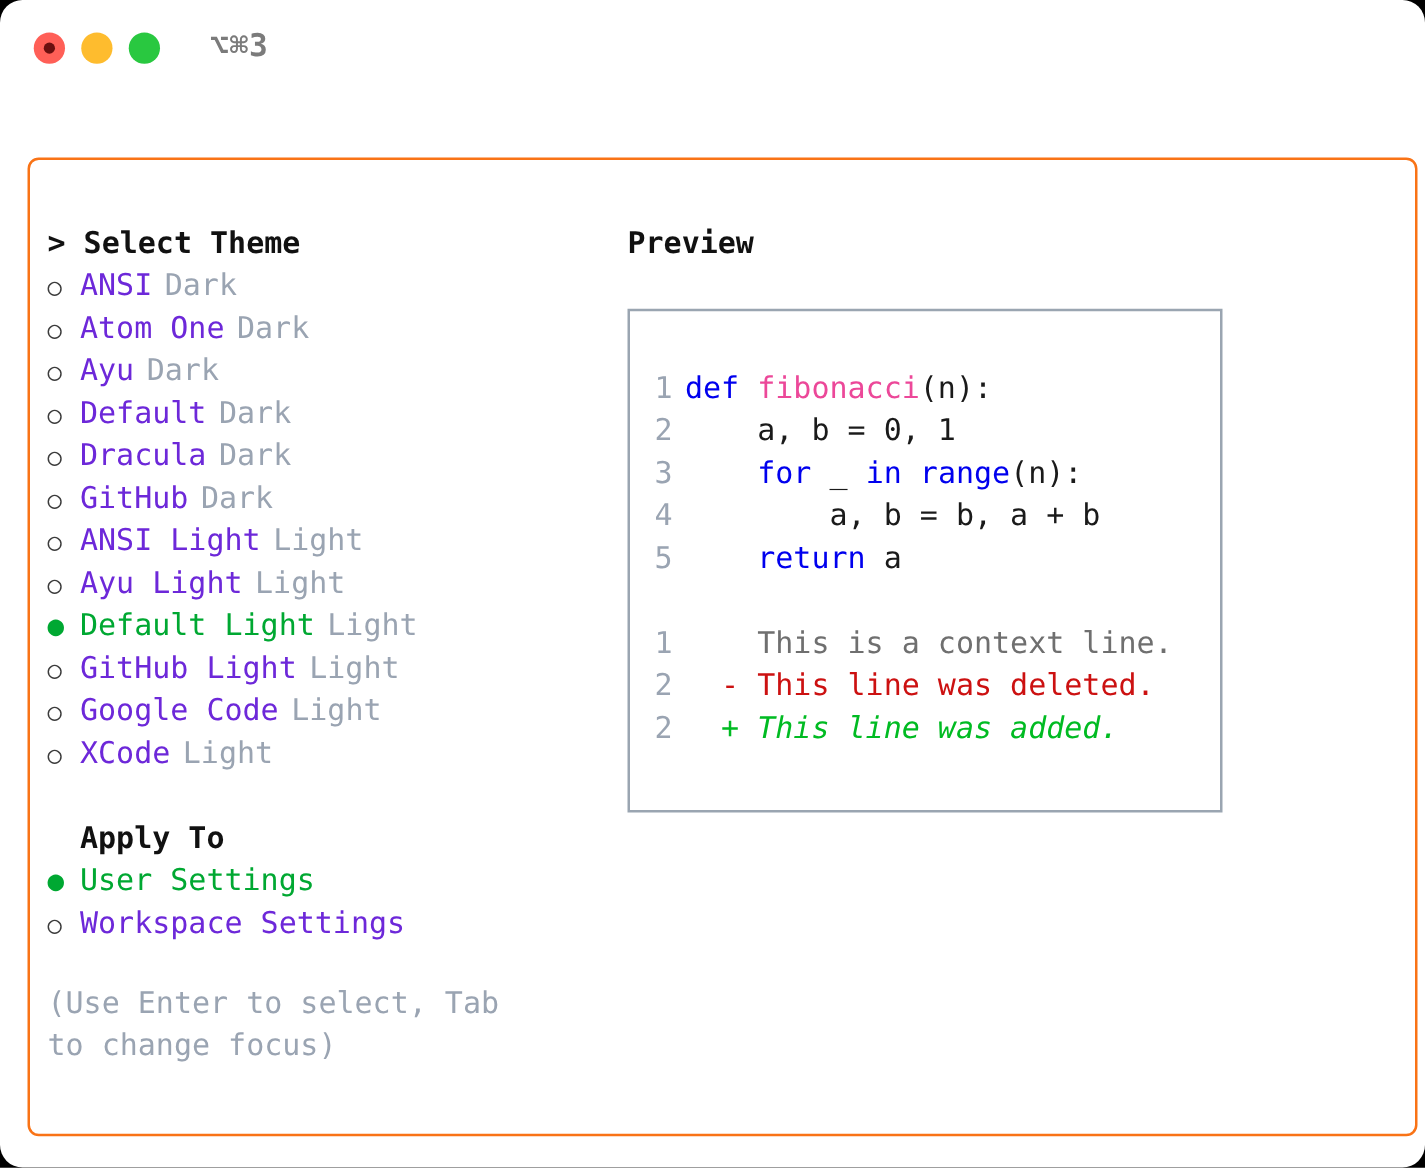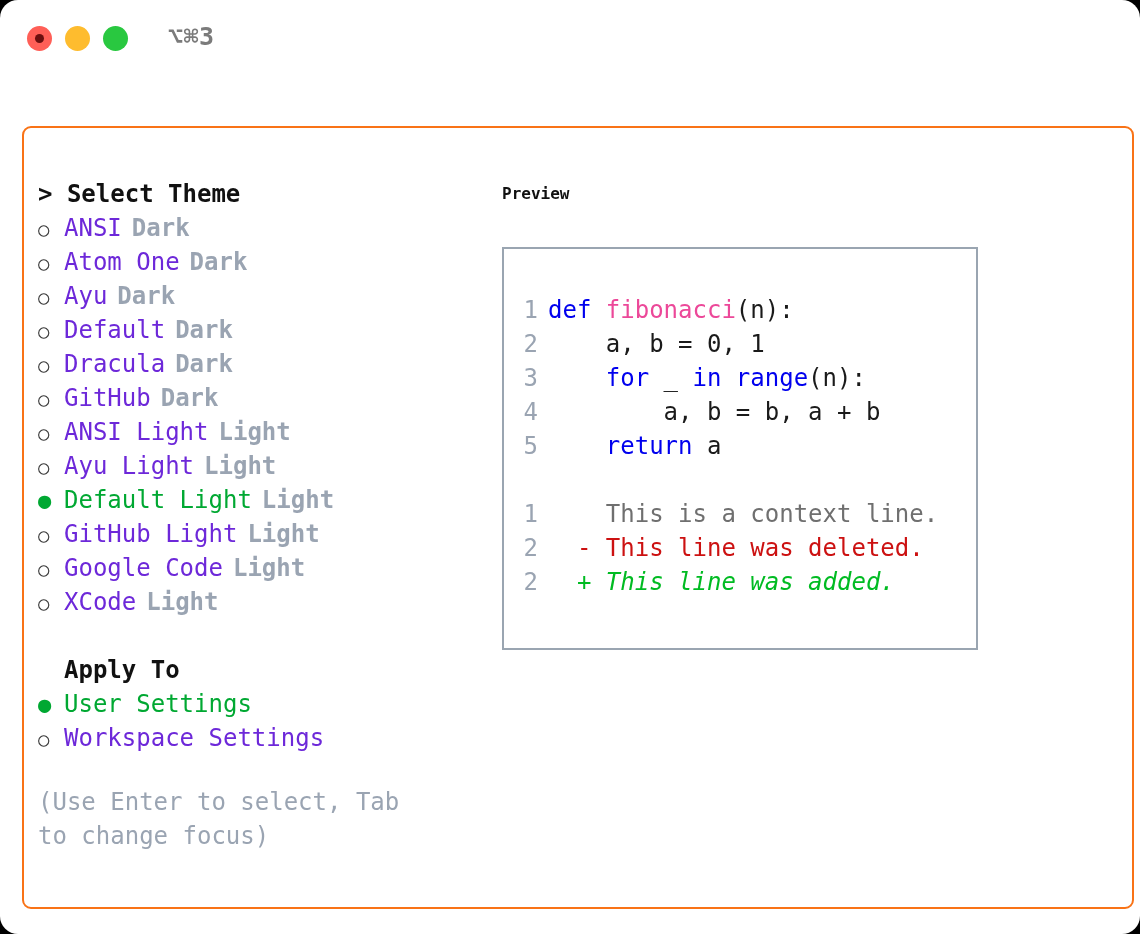--- a/index.html
+++ b/index.html
@@ -114,21 +114,21 @@
     width: 26px;
     flex: 0 0 26px;
     color: #3b3b3b;
     font-size: 19px;
     line-height: 34px;
   }
   .bullet.filled { color: #00a832; font-size: 22px; }
 
   .row .name { color: #6d28d9; }
   .row.selected .name { color: #00a832; }
-  .row .tag  { color: #9aa4b2; padding-left: 10px; font-weight: bold; }
+  .row .tag  { color: #9aa4b2; padding-left: 10px; }
 
   .section-label {
     font-size: 24px;
     font-weight: bold;
     color: #111111;
     line-height: 34px;
     height: 34px;
     padding-left: 26px;
     white-space: pre;
   }
@@ -145,21 +145,21 @@
   }
 
   
   .right-col {
     position: absolute;
     left: 478px; top: 49px;
     width: 500px;
   }
 
   .preview-title {
-    font-size: 16px;
+    font-size: 24px;
     font-weight: bold;
     color: #111111;
     line-height: 34px;
     white-space: pre;
   }
 
   .preview-box {
     margin-top: 36px;
     width: 476px;
     height: 403px;

